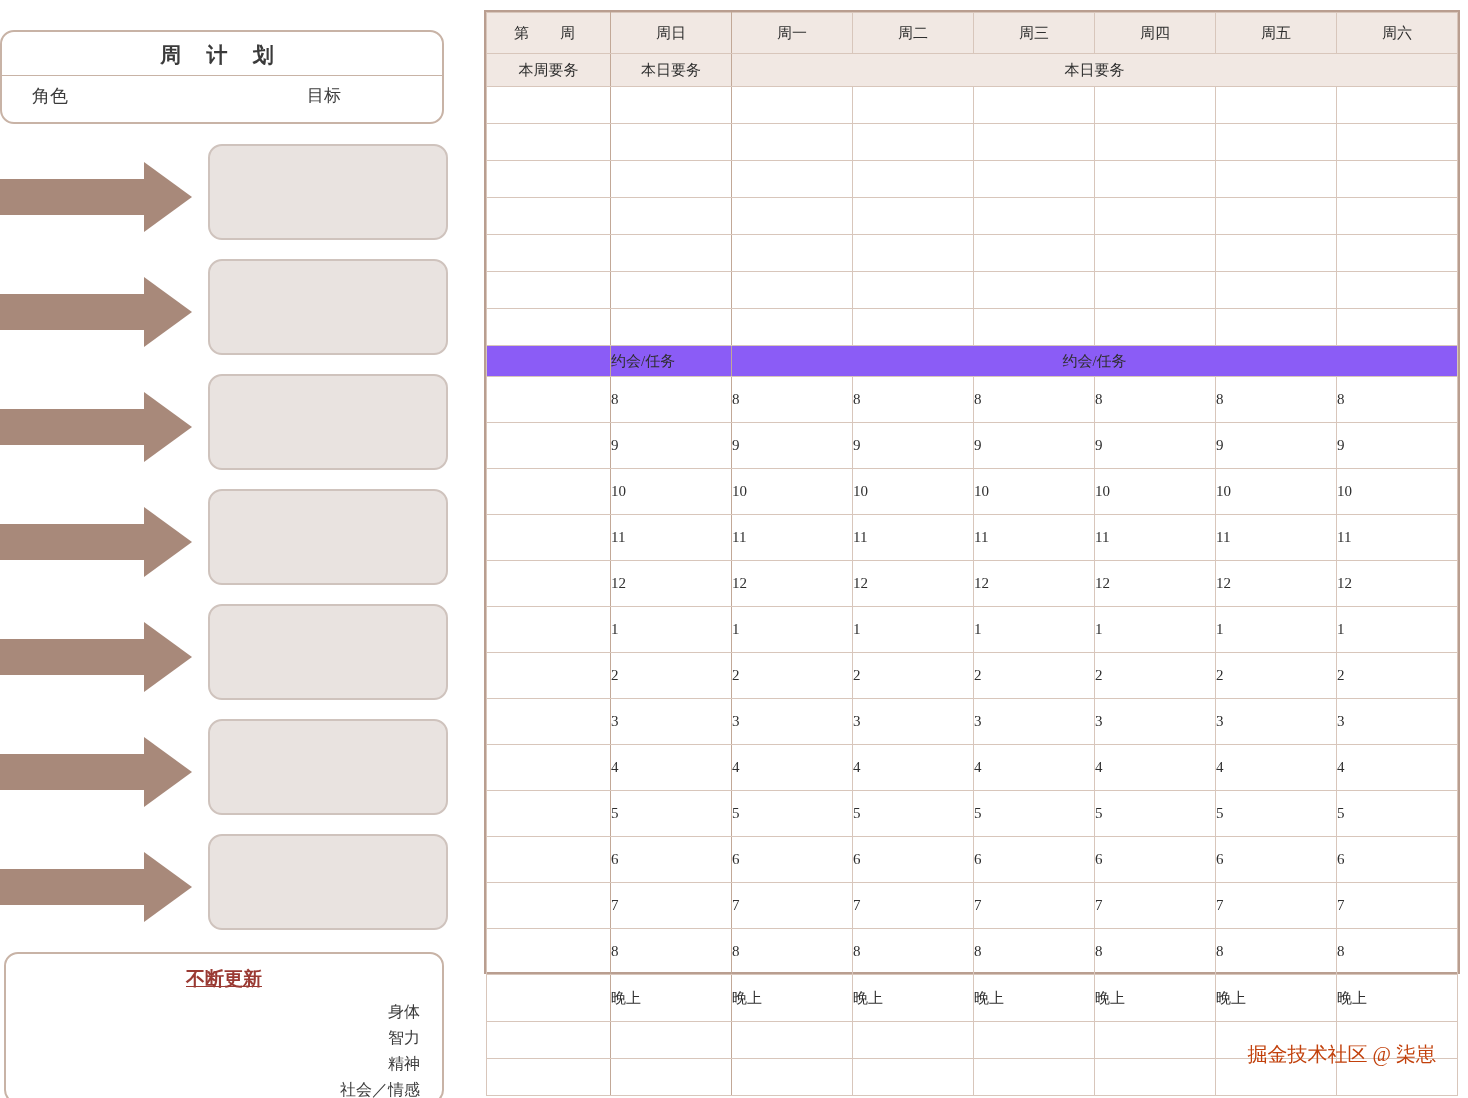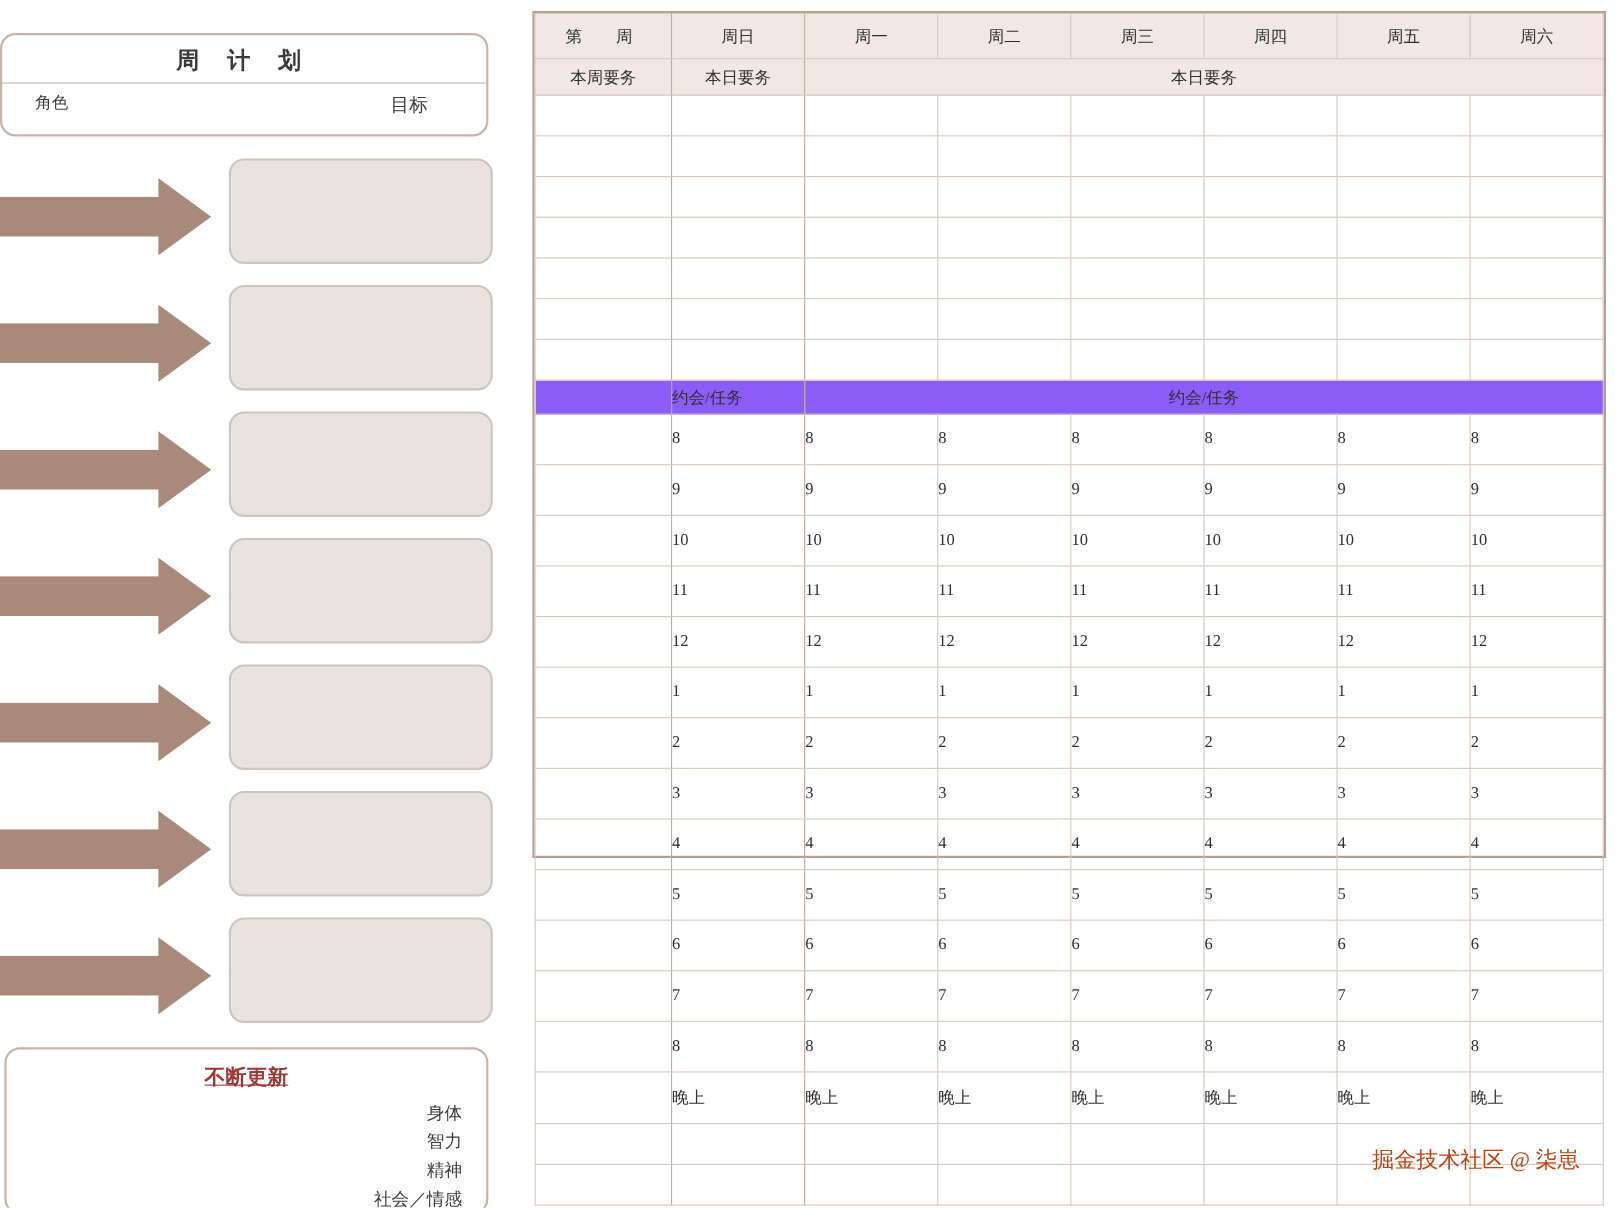--- a/index.html
+++ b/index.html
@@ -53,30 +53,29 @@
   .plan-sub {
     position: relative;
     margin-top: 6px;
     border-top: 1.5px solid #c8b3a6;
     height: 36px;
   }
   .plan-sub .role {
     position: absolute;
     left: 30px;
     top: 8px;
-    font-size: 15px;
+    font-size: 18px;
     font-family: "Liberation Serif", serif;
   }
   .plan-sub .goal {
     position: absolute;
     left: 305px;
     top: 8px;
     font-size: 17px;
     font-family: Liberation Sans, sans-serif;
-    margin-left: 48px;
   }
 
   
   .rows {
     position: absolute;
     left: 0px;
     top: 118px;
     width: 452px;
   }
   .row {
@@ -164,21 +163,21 @@
     margin-bottom: 4px;
     height: 1px;
   }
 
   
   .right-panel {
     position: absolute;
     left: 484px;
     top: 10px;
     width: 976px;
-    height: 770px;
+    height: 964px;
     border: 2px solid #b99e90;
     box-sizing: border-box;
     background: #fff;
   }
   table.planner {
     width: 100%;
     height: 100%;
     border-collapse: collapse;
     table-layout: fixed;
     font-family: "Liberation Serif", serif;

